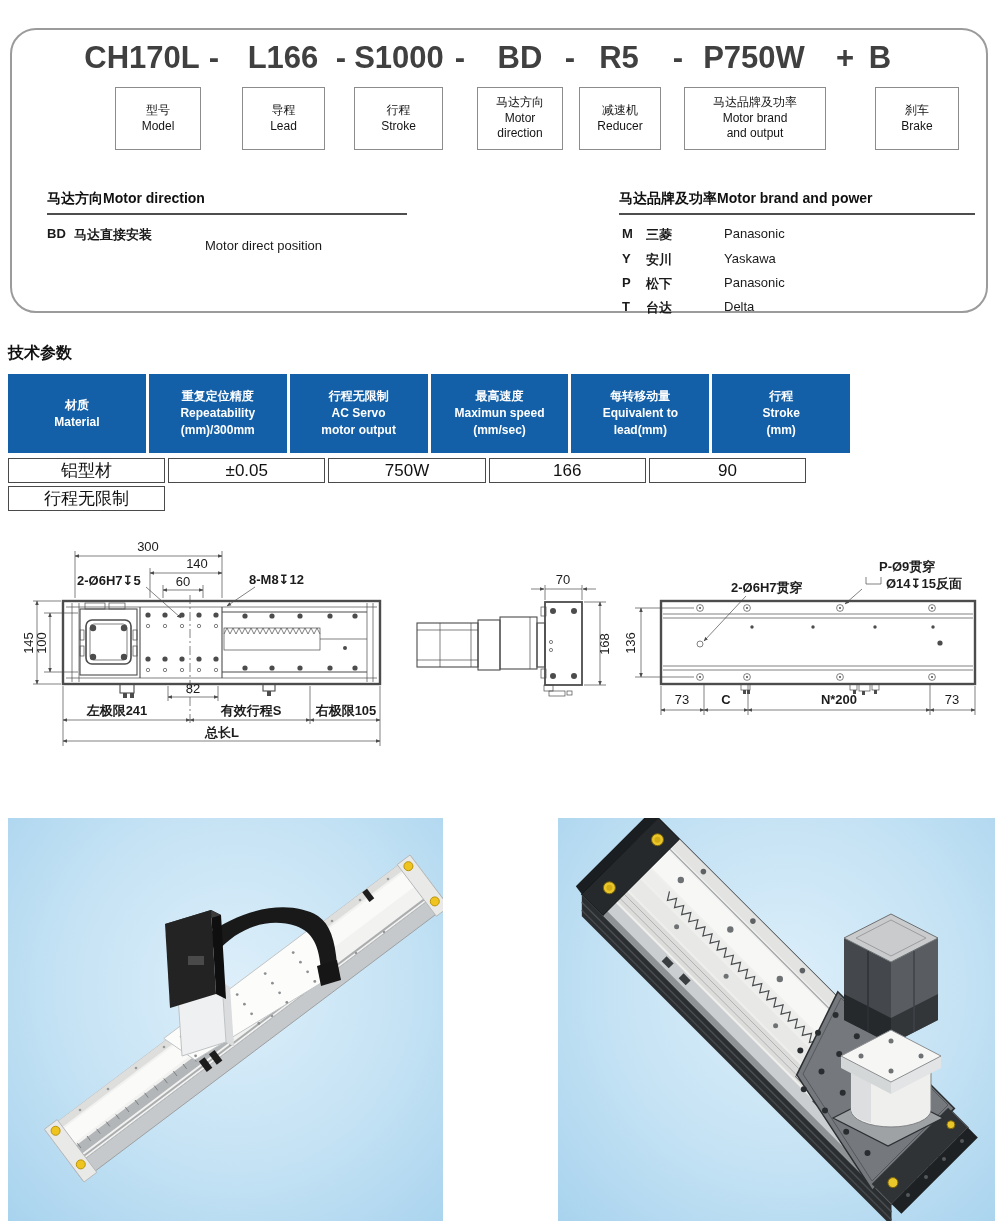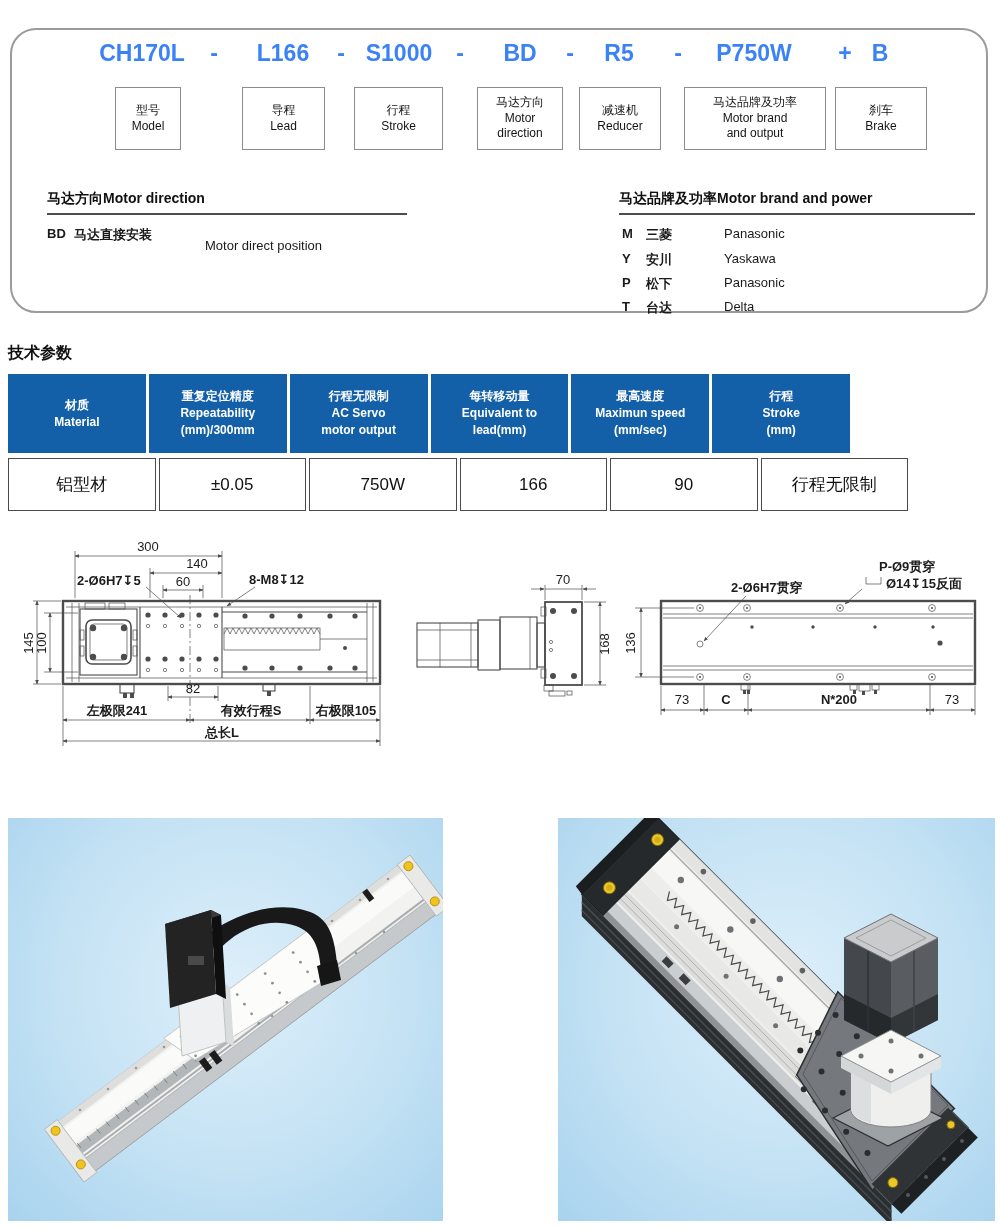--- a/index.html
+++ b/index.html
@@ -3,39 +3,39 @@
 <meta charset="utf-8">
 <style>
   html,body{margin:0;padding:0;background:#fff;}
   .page{position:relative;width:1000px;height:1228px;background:#fff;overflow:hidden;
         font-family:"Liberation Sans","DejaVu Sans",sans-serif;color:#1a1a1a;}
 
   
   .model-card{position:absolute;left:10px;top:28px;width:978px;height:285px;
               border:2px solid #9b9b9b;border-radius:26px;box-sizing:border-box;background:#fff;}
   .tseg,.tsep{position:absolute;top:10px;transform:translateX(-50%);
-              font-size:23px;font-weight:bold;color:#3b82f6;white-space:nowrap;}
+              font-size:31px;font-weight:bold;color:#404040;white-space:nowrap;}
   .code-box{position:absolute;top:57px;height:63px;border:1px solid #8c8c8c;box-sizing:border-box;
             display:flex;flex-direction:column;align-items:center;justify-content:center;
             text-align:center;font-size:12px;line-height:1.3;color:#141414;padding:2px 4px;background:#fff;}
   .sub-head{position:absolute;font-size:14px;font-weight:bold;color:#101010;white-space:nowrap;}
   .rule{position:absolute;height:2px;background:#4e4e4e;}
   .dirrow span,.brandrow span{position:absolute;font-size:13px;white-space:nowrap;}
   .codeb{font-weight:bold;}
   .cnb{font-weight:600;}
 
   
   .spec-title{position:absolute;left:8px;top:343px;font-size:16px;font-weight:bold;color:#111;}
   .spec-header{position:absolute;left:8px;top:374px;width:983px;height:79px;
                display:grid;grid-template-columns:repeat(7,1fr);gap:3px;}
   .spec-header .cell{background:#1360a8;color:#fff;display:flex;flex-direction:column;
                      align-items:center;justify-content:center;text-align:center;
                      font-size:12px;line-height:1.4;font-weight:600;}
-  .spec-row{position:absolute;left:8px;top:458px;width:900px;height:53px;
-            display:grid;grid-template-columns:repeat(6,1fr);gap:3px;}
+  .spec-row{position:absolute;left:8px;top:458px;width:798px;height:53px;
+            display:grid;grid-template-columns:repeat(5,1fr);gap:3px;}
   .spec-row .cell{border:1.5px solid #4a4a4a;box-sizing:border-box;background:#fff;
                   display:flex;align-items:center;justify-content:center;font-size:17px;color:#111;}
 
   
   .draw-svg{position:absolute;left:0;top:530px;width:1000px;height:235px;}
   .draw-svg .ln{stroke:#4c4c4c;fill:none;stroke-width:1.1;}
   .draw-svg .thick{stroke-width:2.4;}
   .draw-svg .thin{stroke-width:0.7;}
   .draw-svg .fillc{fill:#4c4c4c;stroke:none;}
   .draw-svg text{fill:#1c1c1c;font-size:13px;font-family:"Liberation Sans","DejaVu Sans",sans-serif;}
@@ -61,21 +61,21 @@
     <span class="tseg" style="left:387px">S1000</span>
     <span class="tsep" style="left:448px">-</span>
     <span class="tseg" style="left:508px">BD</span>
     <span class="tsep" style="left:558px">-</span>
     <span class="tseg" style="left:607px">R5</span>
     <span class="tsep" style="left:666px">-</span>
     <span class="tseg" style="left:742px">P750W</span>
     <span class="tsep" style="left:833px">+</span>
     <span class="tseg" style="left:868px">B</span>
 
-    <div class="code-box" style="left:103px;width:66px">
+    <div class="code-box" style="left:103px;width:86px">
       <span>型号</span>
       <span>Model</span>
     </div>
     <div class="code-box" style="left:230px;width:83px">
       <span>导程</span>
       <span>Lead</span>
     </div>
     <div class="code-box" style="left:342px;width:89px">
       <span>行程</span>
       <span>Stroke</span>
@@ -85,21 +85,21 @@
       <span>Reducer</span>
     </div>
     <div class="code-box" style="left:465px;width:86px">
       <span>马达方向</span>
       <span style="width:56px">Motor direction</span>
     </div>
     <div class="code-box" style="left:672px;width:142px">
       <span>马达品牌及功率</span>
       <span style="width:86px">Motor brand and output</span>
     </div>
-    <div class="code-box" style="left:823px;width:92px">
+    <div class="code-box" style="left:863px;width:84px">
       <span>刹车</span>
       <span>Brake</span>
     </div>
 
     <div class="sub-head" style="left:35px;top:160px">马达方向Motor direction</div>
     <div class="rule" style="left:35px;top:183px;width:360px"></div>
     <div class="dirrow">
       <span class="codeb" style="left:35px;top:196px">BD</span>
       <span class="cnb" style="left:62px;top:196px">马达直接安装</span>
       <span style="left:193px;top:208px">Motor direct position</span>
@@ -140,28 +140,28 @@
       <span>重复定位精度</span>
       <span>Repeatability</span>
       <span>(mm)/300mm</span>
     </div>
     <div class="cell">
       <span>行程无限制</span>
       <span>AC Servo</span>
       <span>motor output</span>
     </div>
     <div class="cell">
+      <span>最高速度</span>
+      <span>Maximun speed</span>
+      <span>(mm/sec)</span>
+    </div>
+    <div class="cell">
       <span>每转移动量</span>
       <span>Equivalent to</span>
       <span>lead(mm)</span>
-    </div>
-    <div class="cell">
-      <span>最高速度</span>
-      <span>Maximun speed</span>
-      <span>(mm/sec)</span>
     </div>
     <div class="cell">
       <span>行程</span>
       <span>Stroke</span>
       <span>(mm)</span>
     </div>
   </div>
 
   <div class="spec-row">
     <div class="cell">铝型材</div>

